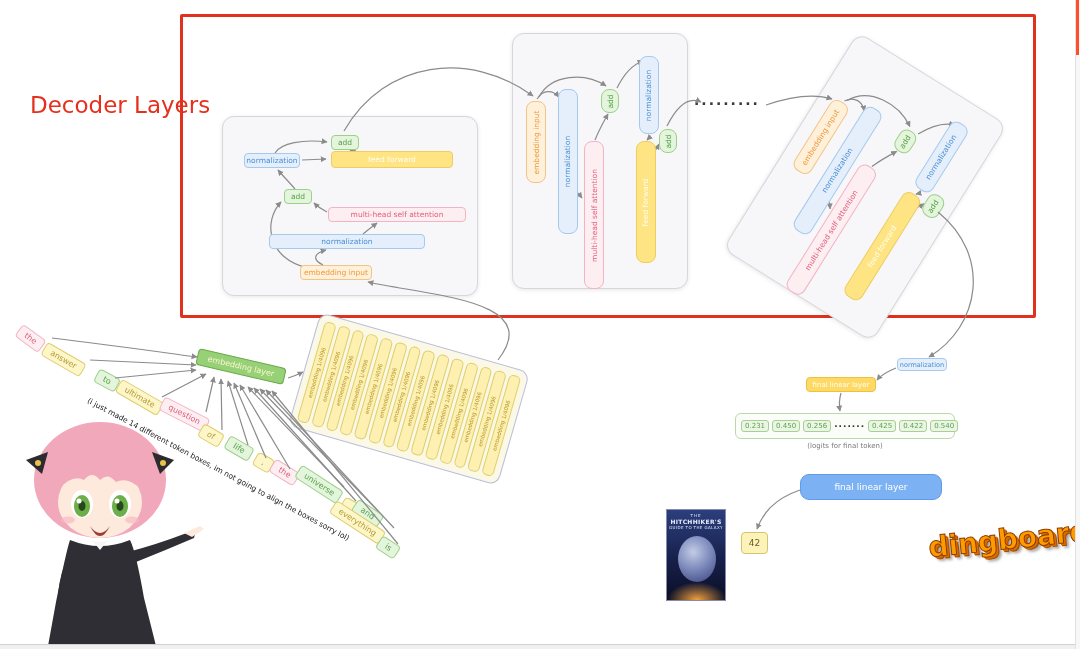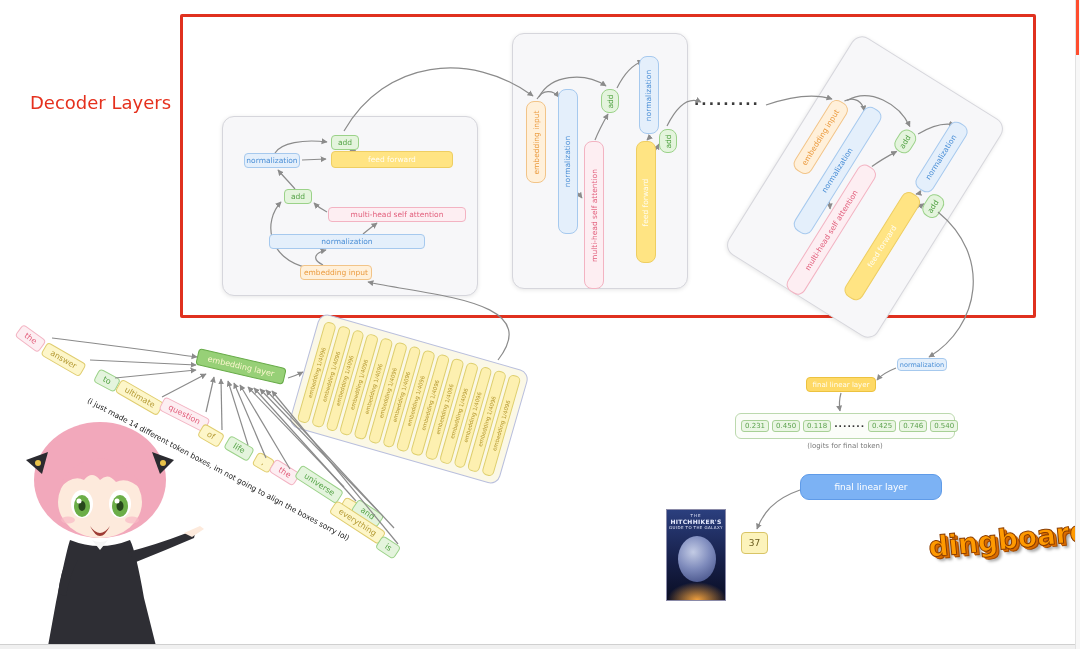--- a/index.html
+++ b/index.html
@@ -1,20 +1,20 @@
 <!DOCTYPE html>
 <html><head>
 <meta charset="utf-8">
 <style>
   *{margin:0;padding:0;box-sizing:border-box;}
   html,body{width:1080px;height:649px;}
   body{position:relative;background:#ffffff;overflow:hidden;font-family:"DejaVu Sans","Liberation Sans",sans-serif;}
   
   .frame{position:absolute;left:180px;top:14px;width:856px;height:304px;border:3px solid #e0311f;border-radius:2px;z-index:1;}
-  .big-title{position:absolute;left:30px;top:92px;font-size:18px;color:#e5301d;z-index:2;}
+  .big-title{position:absolute;left:30px;top:92px;font-size:23px;color:#e5301d;z-index:2;}
   
   .block{position:absolute;background:#f7f7f9;border:1px solid #d6d6dc;border-radius:12px;box-shadow:0 1px 4px rgba(0,0,0,.10);z-index:2;}
   .inner-arrows{position:absolute;left:0;top:0;pointer-events:none;}
   .pill{position:absolute;height:15px;border:1px solid;border-radius:4px;display:flex;align-items:center;justify-content:center;font-size:7.5px;white-space:nowrap;z-index:2;}
   .vpill{position:absolute;width:20px;border:1px solid;border-radius:8px;display:flex;align-items:center;justify-content:center;z-index:2;}
   .vpill span{transform:rotate(-90deg);white-space:nowrap;font-size:7.5px;}
   .c-pink{background:#fdeef2;border-color:#f3b3c2;color:#e2607d;}
   .c-blue{background:#e4effb;border-color:#a6c9ee;color:#4b8fd6;}
   .c-green{background:#e4f4dd;border-color:#9bd289;color:#53a345;}
   .c-yellow{background:#ffe483;border-color:#eece62;color:#fffdf2;}
@@ -316,32 +316,32 @@
 <div class="pill c-blue norm-out">
     <span>normalization</span>
   </div>
 <div class="fll">
     <span>final linear layer</span>
   </div>
 
 <div class="logits">
   <span class="logit">0.231</span>
   <span class="logit">0.450</span>
-  <span class="logit">0.118</span>
+  <span class="logit">0.256</span>
   <span class="logit-dots">·······</span>
   <span class="logit">0.425</span>
-  <span class="logit">0.746</span>
+  <span class="logit">0.422</span>
   <span class="logit">0.540</span>
 </div>
 <div class="logits-caption">(logits for final token)</div>
 
 <div class="btn-blue">
     <span>final linear layer</span>
   </div>
-<div class="box42">37</div>
+<div class="box42">42</div>
 
 <div class="poster">
   <div class="poster-line1">THE</div>
   <div class="poster-line2">HITCHHIKER'S</div>
   <div class="poster-line3">GUIDE TO THE GALAXY</div>
   <div class="poster-art"></div>
   <div class="poster-glow"></div>
 </div>
 
 <div class="logo">dingboard!</div>

